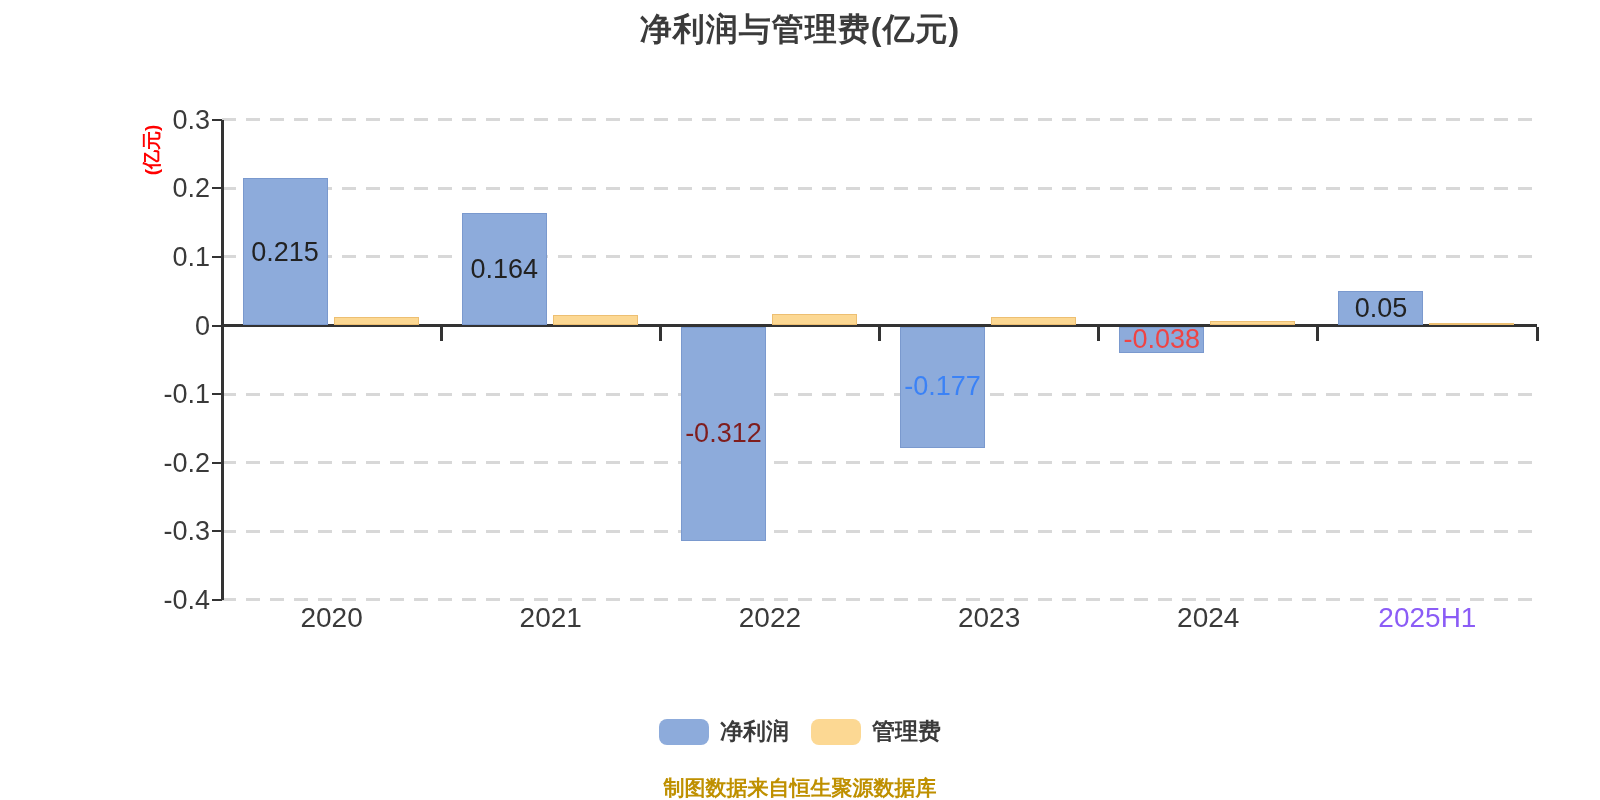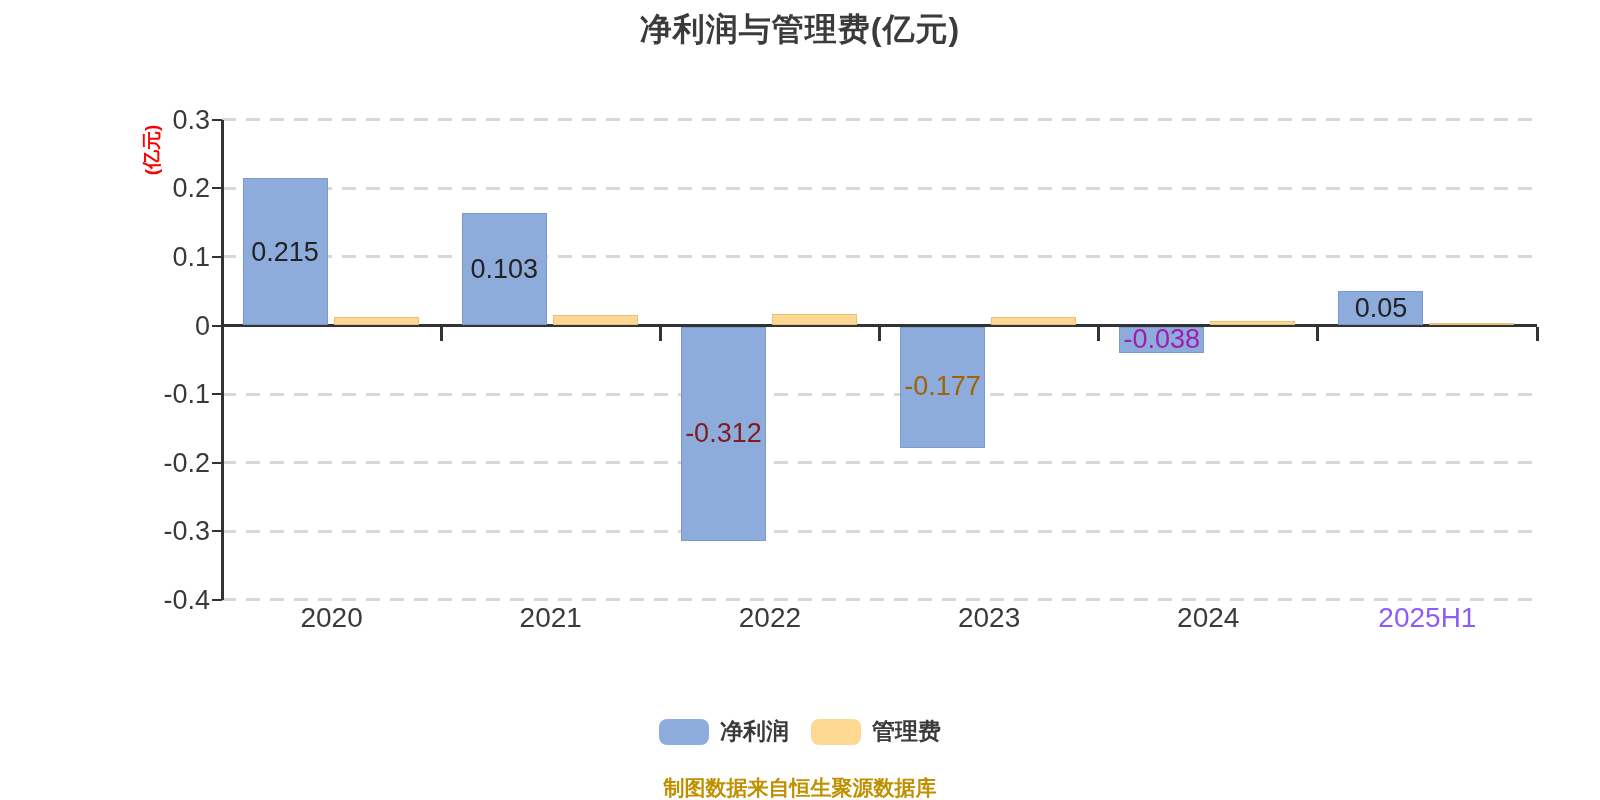--- a/index.html
+++ b/index.html
@@ -66,33 +66,33 @@
       <div class="xtick-mark" style="left: 658.833px; top: 327px; background: rgb(51, 51, 51);"></div>
       <div class="xtick-mark" style="left: 878px; top: 327px; background: rgb(51, 51, 51);"></div>
       <div class="xtick-mark" style="left: 1097.17px; top: 327px; background: rgb(51, 51, 51);"></div>
       <div class="xtick-mark" style="left: 1316.33px; top: 327px; background: rgb(51, 51, 51);"></div>
       <div class="xtick-mark" style="left: 1535.5px; top: 327px; background: rgb(51, 51, 51);"></div>
       <div class="bar" style="left: 242.583px; top: 178.01px; width: 85px; height: 147.49px; background: rgb(141, 171, 219); border: 1px solid rgb(122, 153, 206);"></div>
       <div class="bar-label" style="left: 215.083px; top: 235.755px; color: rgb(34, 34, 34);">0.215</div>
       <div class="bar" style="left: 333.583px; top: 317.268px; width: 85px; height: 8.232px; background: rgb(252, 216, 147); border: 1px solid rgb(237, 191, 114);"></div>
       <div class="xtick-label" style="left: 251.583px; top: 602px; color: rgb(58, 58, 58);">2020</div>
       <div class="bar" style="left: 461.75px; top: 212.996px; width: 85px; height: 112.504px; background: rgb(141, 171, 219); border: 1px solid rgb(122, 153, 206);"></div>
-      <div class="bar-label" style="left: 434.25px; top: 253.248px; color: rgb(34, 34, 34);">0.103</div>
+      <div class="bar-label" style="left: 434.25px; top: 253.248px; color: rgb(34, 34, 34);">0.164</div>
       <div class="bar" style="left: 552.75px; top: 315.21px; width: 85px; height: 10.29px; background: rgb(252, 216, 147); border: 1px solid rgb(237, 191, 114);"></div>
       <div class="xtick-label" style="left: 470.75px; top: 602px; color: rgb(58, 58, 58);">2021</div>
       <div class="bar" style="left: 680.917px; top: 327px; width: 85px; height: 214.032px; background: rgb(141, 171, 219); border: 1px solid rgb(122, 153, 206);"></div>
       <div class="bar-label" style="left: 653.417px; top: 416.516px; color: #7f1d1d;">-0.312</div>
       <div class="bar" style="left: 771.917px; top: 313.838px; width: 85px; height: 11.662px; background: rgb(252, 216, 147); border: 1px solid rgb(237, 191, 114);"></div>
       <div class="xtick-label" style="left: 689.917px; top: 602px; color: rgb(58, 58, 58);">2022</div>
       <div class="bar" style="left: 900.083px; top: 327px; width: 85px; height: 121.422px; background: rgb(141, 171, 219); border: 1px solid rgb(122, 153, 206);"></div>
-      <div class="bar-label" style="left: 872.583px; top: 370.211px; color: #a16207;">-0.177</div>
+      <div class="bar-label" style="left: 872.583px; top: 370.211px; color: #3b82f6;">-0.177</div>
       <div class="bar" style="left: 991.083px; top: 317.268px; width: 85px; height: 8.232px; background: rgb(252, 216, 147); border: 1px solid rgb(237, 191, 114);"></div>
       <div class="xtick-label" style="left: 909.083px; top: 602px; color: rgb(58, 58, 58);">2023</div>
       <div class="bar" style="left: 1119.25px; top: 327px; width: 85px; height: 26.068px; background: rgb(141, 171, 219); border: 1px solid rgb(122, 153, 206);"></div>
-      <div class="bar-label" style="left: 1091.75px; top: 322.534px; color: #a21caf;">-0.038</div>
+      <div class="bar-label" style="left: 1091.75px; top: 322.534px; color: #ef4444;">-0.038</div>
       <div class="bar" style="left: 1210.25px; top: 320.698px; width: 85px; height: 4.802px; background: rgb(252, 216, 147); border: 1px solid rgb(237, 191, 114);"></div>
       <div class="xtick-label" style="left: 1128.25px; top: 602px; color: rgb(58, 58, 58);">2024</div>
       <div class="bar" style="left: 1338.42px; top: 291.2px; width: 85px; height: 34.3px; background: rgb(141, 171, 219); border: 1px solid rgb(122, 153, 206);"></div>
       <div class="bar-label" style="left: 1310.92px; top: 292.35px; color: rgb(34, 34, 34);">0.05</div>
       <div class="bar" style="left: 1429.42px; top: 322.756px; width: 85px; height: 2.744px; background: rgb(252, 216, 147); border: 1px solid rgb(237, 191, 114);"></div>
       <div class="xtick-label" style="left: 1347.42px; top: 602px; color: #8b5cf6;">2025H1</div>
     </div>
 
   <div class="legend">
     <div class="legend-item">

